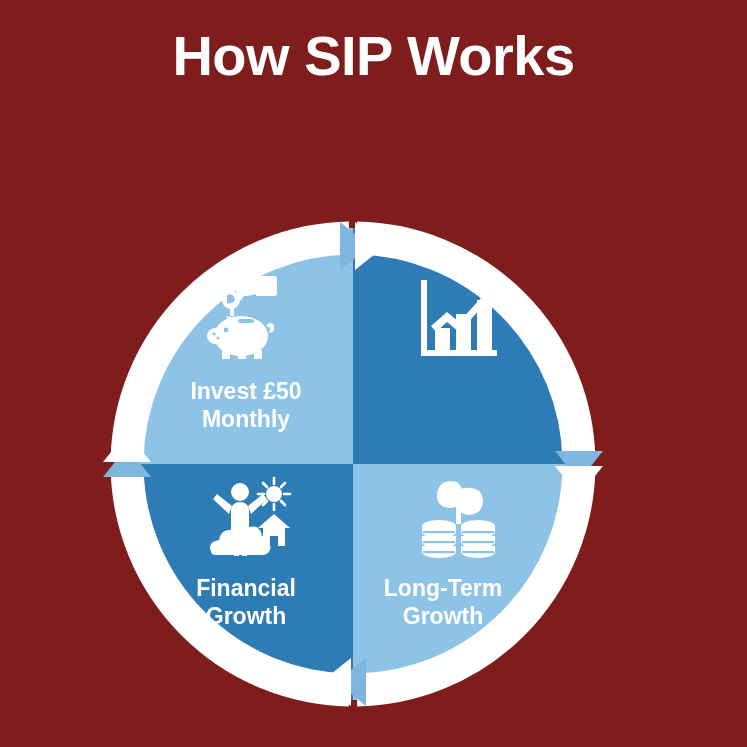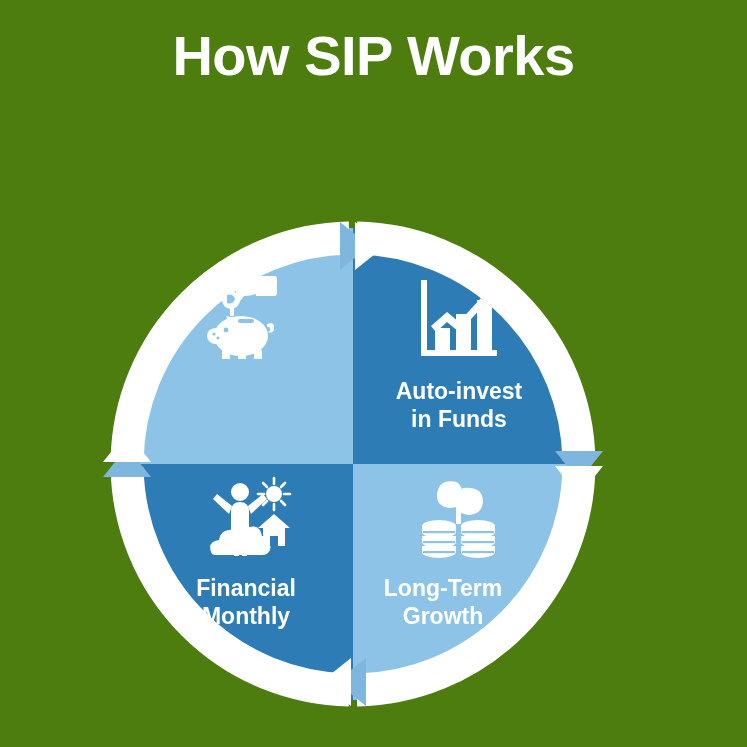--- a/index.html
+++ b/index.html
@@ -9,21 +9,21 @@
   body {
     width: 747px;
     height: 747px;
     overflow: hidden;
     font-family: "Liberation Sans", sans-serif;
   }
   #infographic {
     position: relative;
     width: 747px;
     height: 747px;
-    background: #4d7c0f;
+    background: #7f1d1d;
   }
   #page-title {
     position: absolute;
     top: 24px;
     left: 0;
     width: 747px;
     text-align: center;
     color: #ffffff;
     font-size: 56px;
     font-weight: bold;
@@ -219,20 +219,20 @@
         <rect x="14" y="71" width="32" height="2.2"></rect>
         <rect x="14" y="81" width="32" height="2.2"></rect>
         <rect x="53" y="61" width="32" height="2.2"></rect>
         <rect x="53" y="71" width="32" height="2.2"></rect>
         <rect x="53" y="81" width="32" height="2.2"></rect>
         <rect x="48" y="54" width="4" height="34"></rect>
       </g>
     </g>
   </svg>
 
-  <div class="quad-label" id="label-tr">Auto-invest
-in Funds</div>
+  <div class="quad-label" id="label-tl">Invest £50
+Monthly</div>
   <div class="quad-label" id="label-br">Long-Term
 Growth</div>
   <div class="quad-label" id="label-bl">Financial
-Monthly</div>
+Growth</div>
 
 </div>
 
 </body></html>

